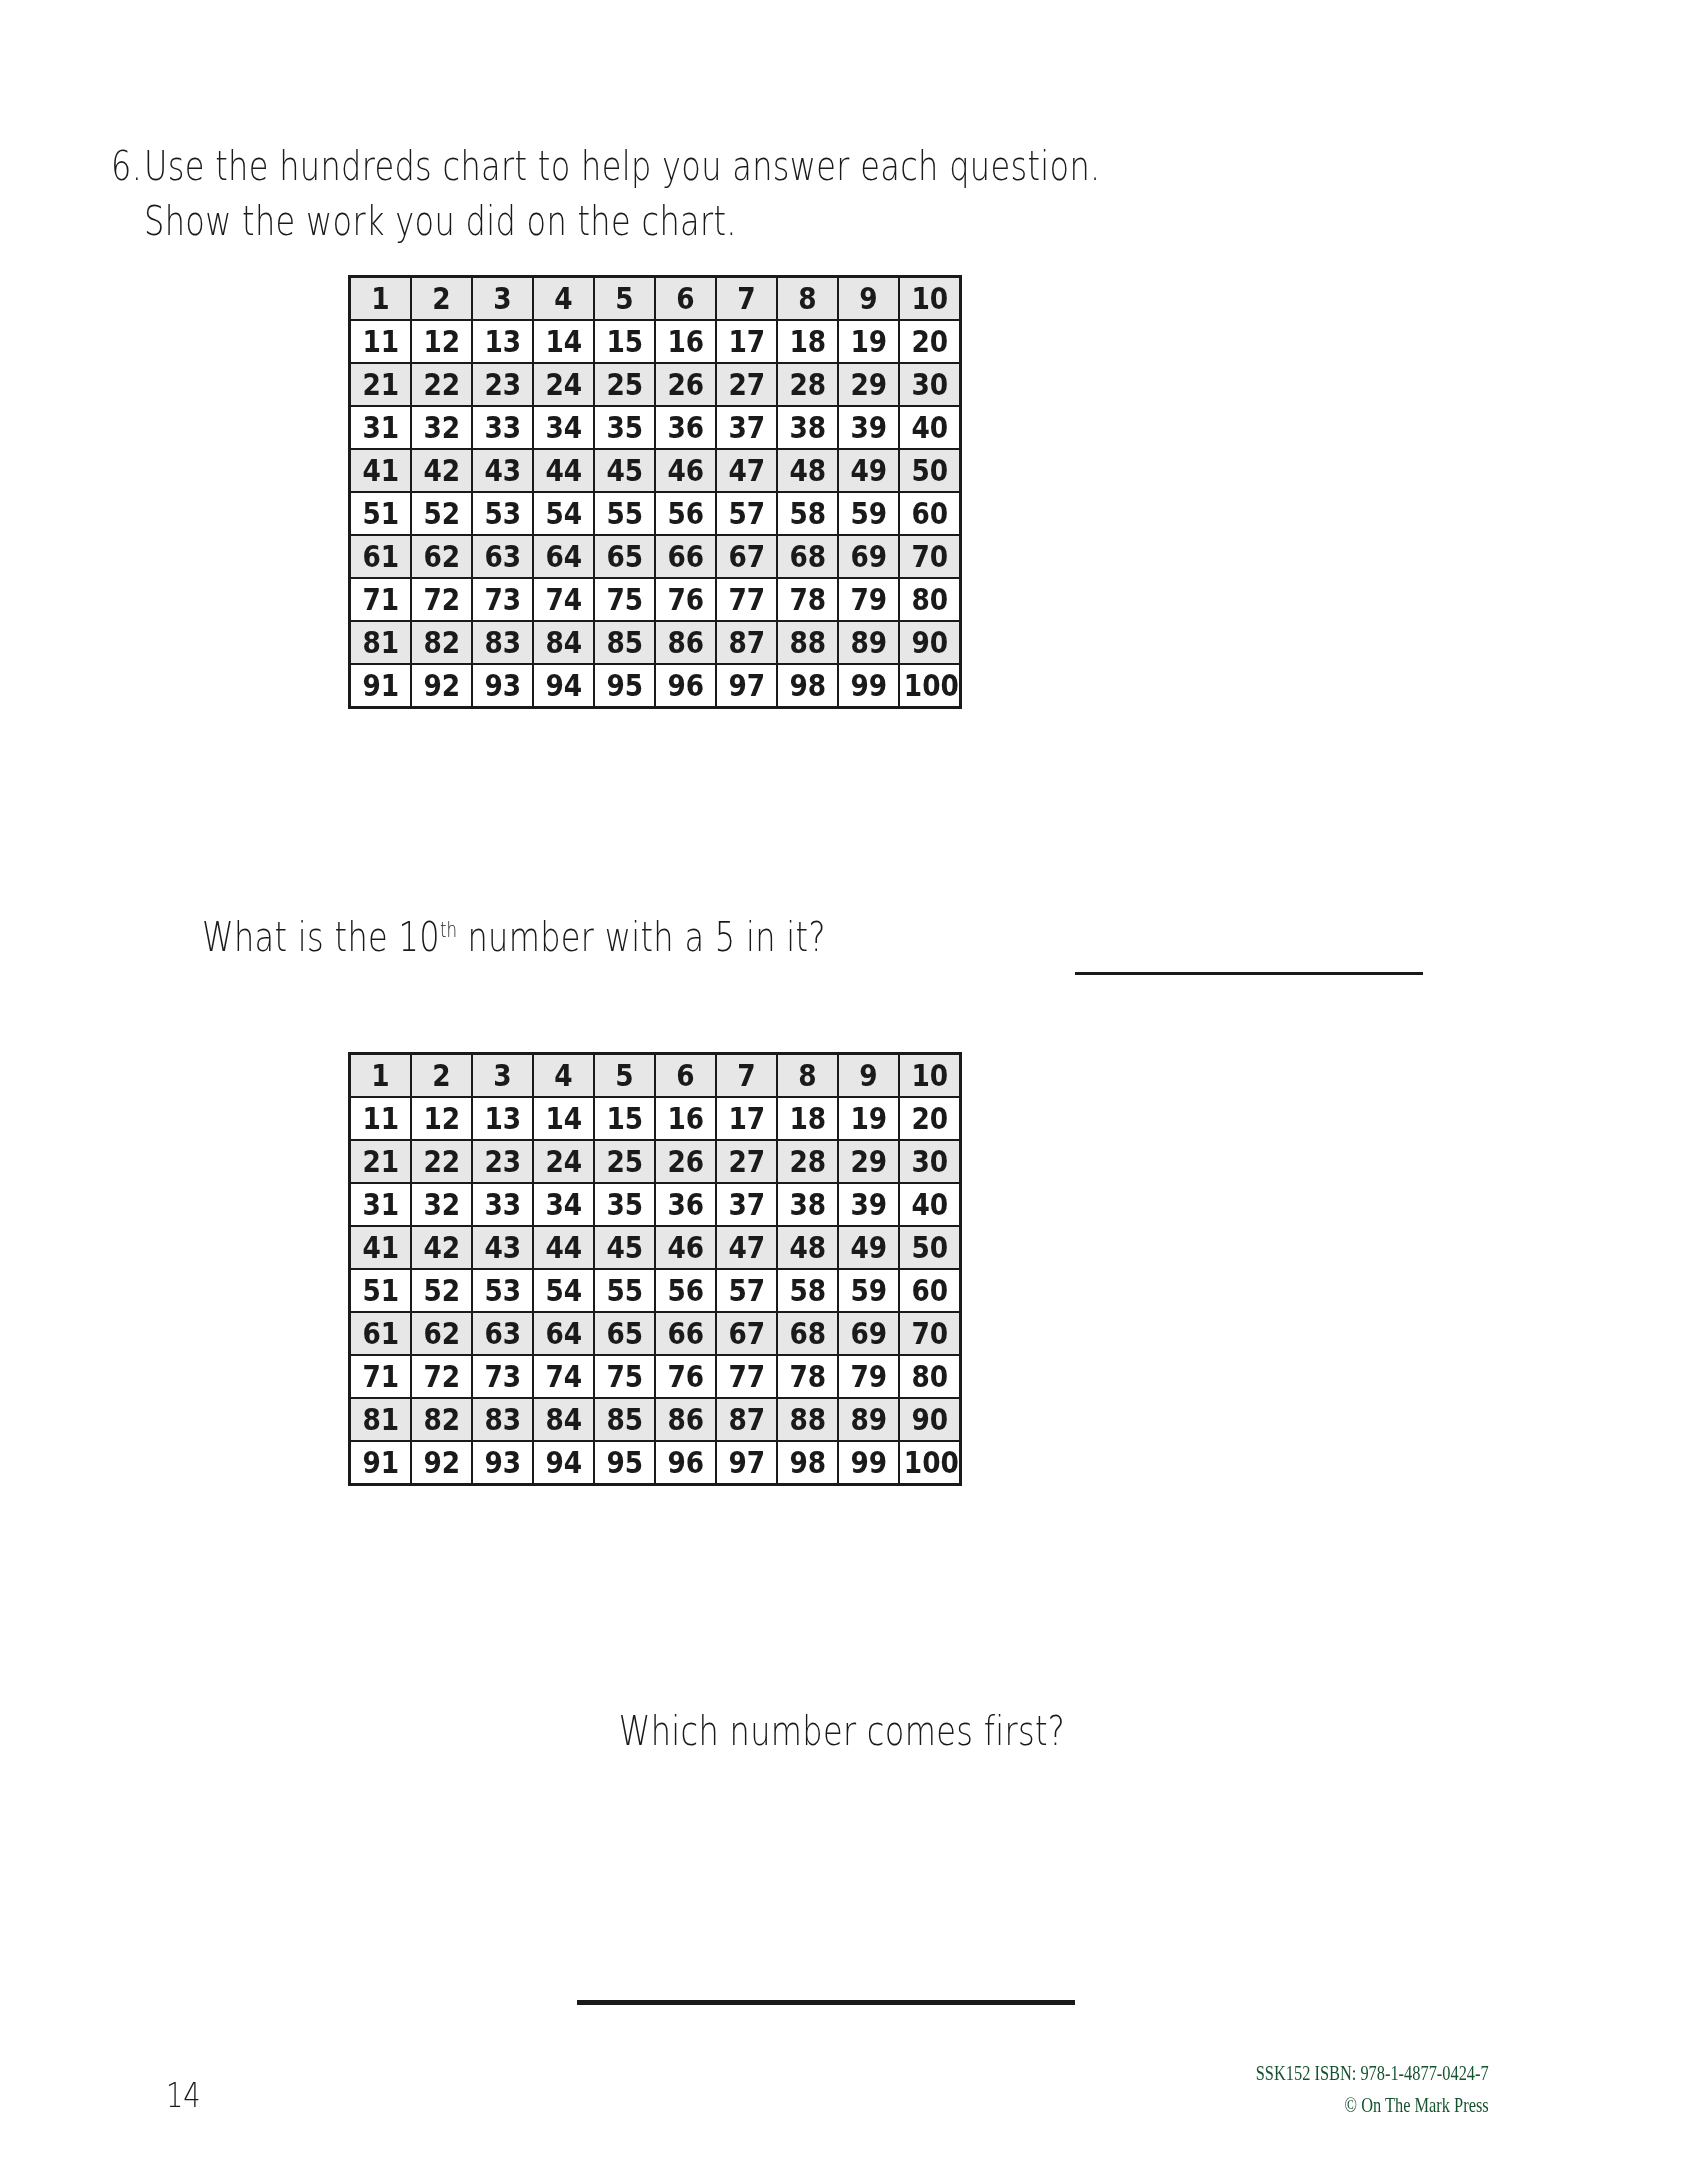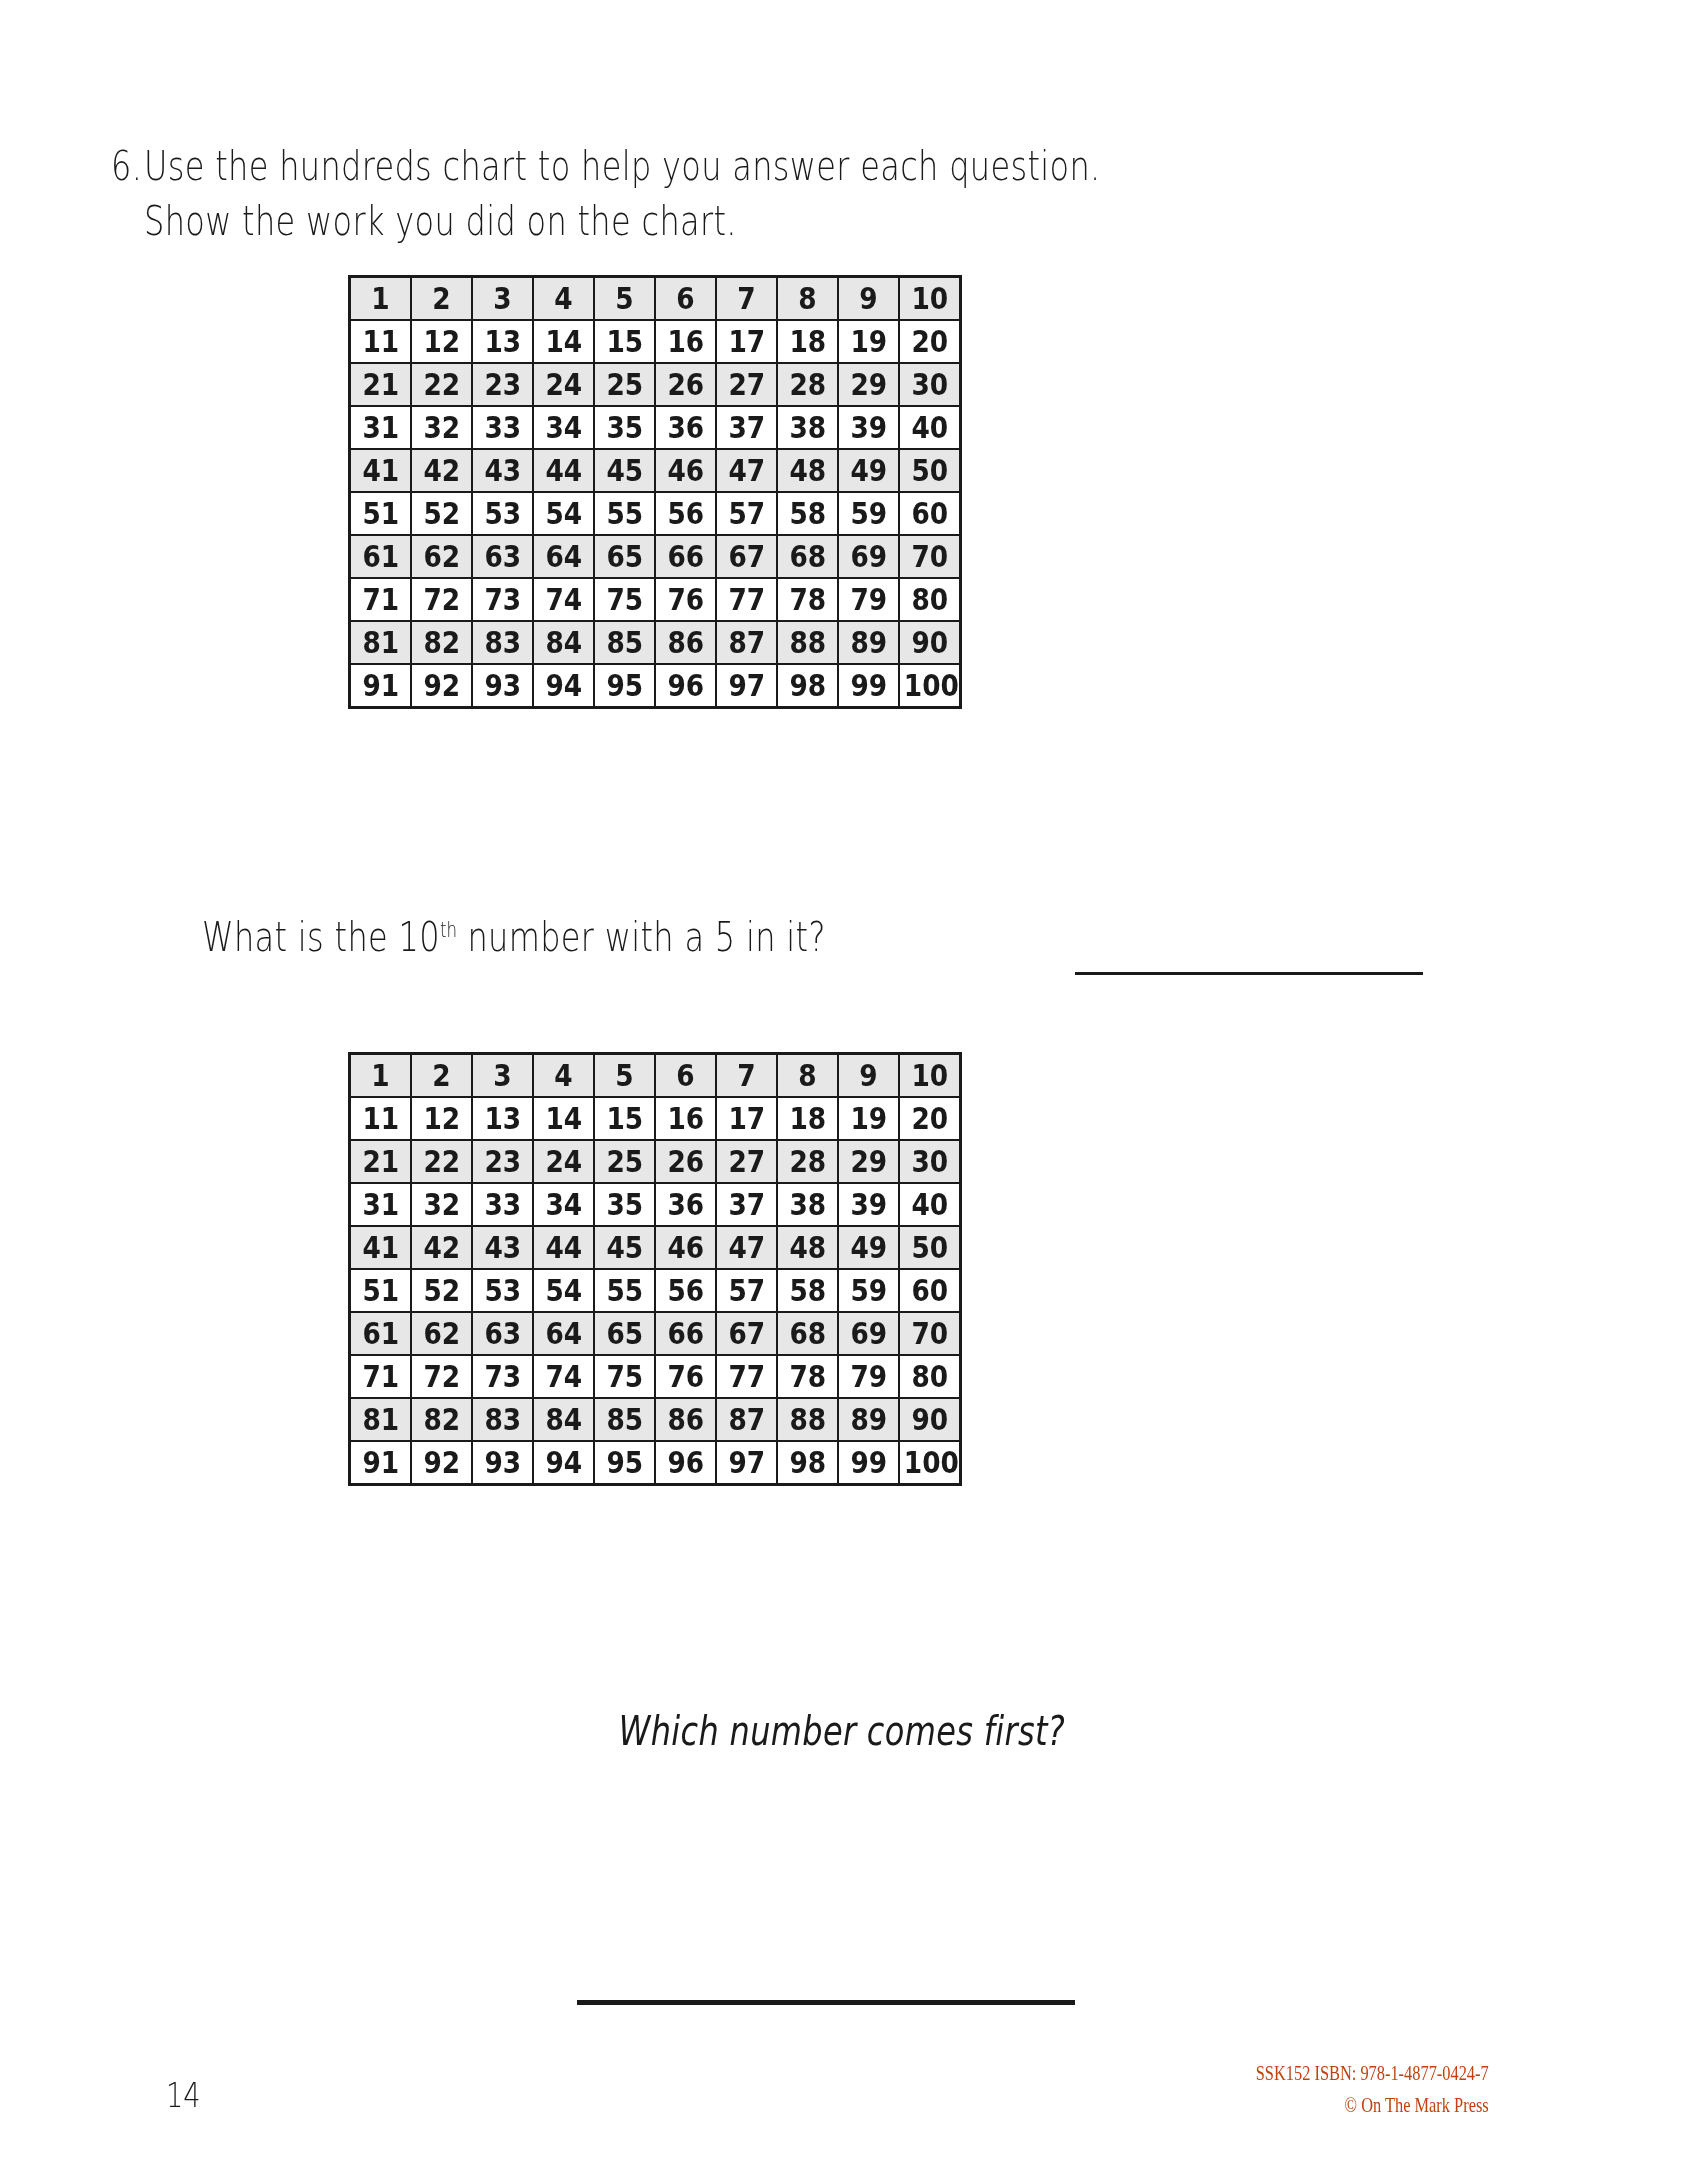--- a/index.html
+++ b/index.html
@@ -146,21 +146,20 @@
     left: 0;
     top: 1701px;
     width: 1683px;
     text-align: center;
     font-family: "DejaVu Sans", sans-serif;
     font-weight: 300;
     font-size: 40px;
     line-height: 61px;
     letter-spacing: 0.4px;
     color: #1a1a1a;
-    font-style: italic;
   }
   .bottom-q .row {
     display: block;
     white-space: nowrap;
   }
   .bottom-q .row > span.squeeze {
     display: inline-block;
     transform: scaleX(0.80);
     transform-origin: center center;
     white-space: nowrap;
@@ -181,21 +180,21 @@
     transform-origin: left top;
   }
   .footer-meta {
     position: absolute;
     right: 194px;
     top: 2057px;
     text-align: right;
     font-family: "Liberation Serif", serif;
     font-size: 21px;
     line-height: 32px;
-    color: #c2410c;
+    color: #14532d;
     white-space: nowrap;
   }
   .footer-meta .meta-line {
     display: block;
     transform: scaleX(0.78);
     transform-origin: right top;
   }
 </style>
 </head>
 <body>

